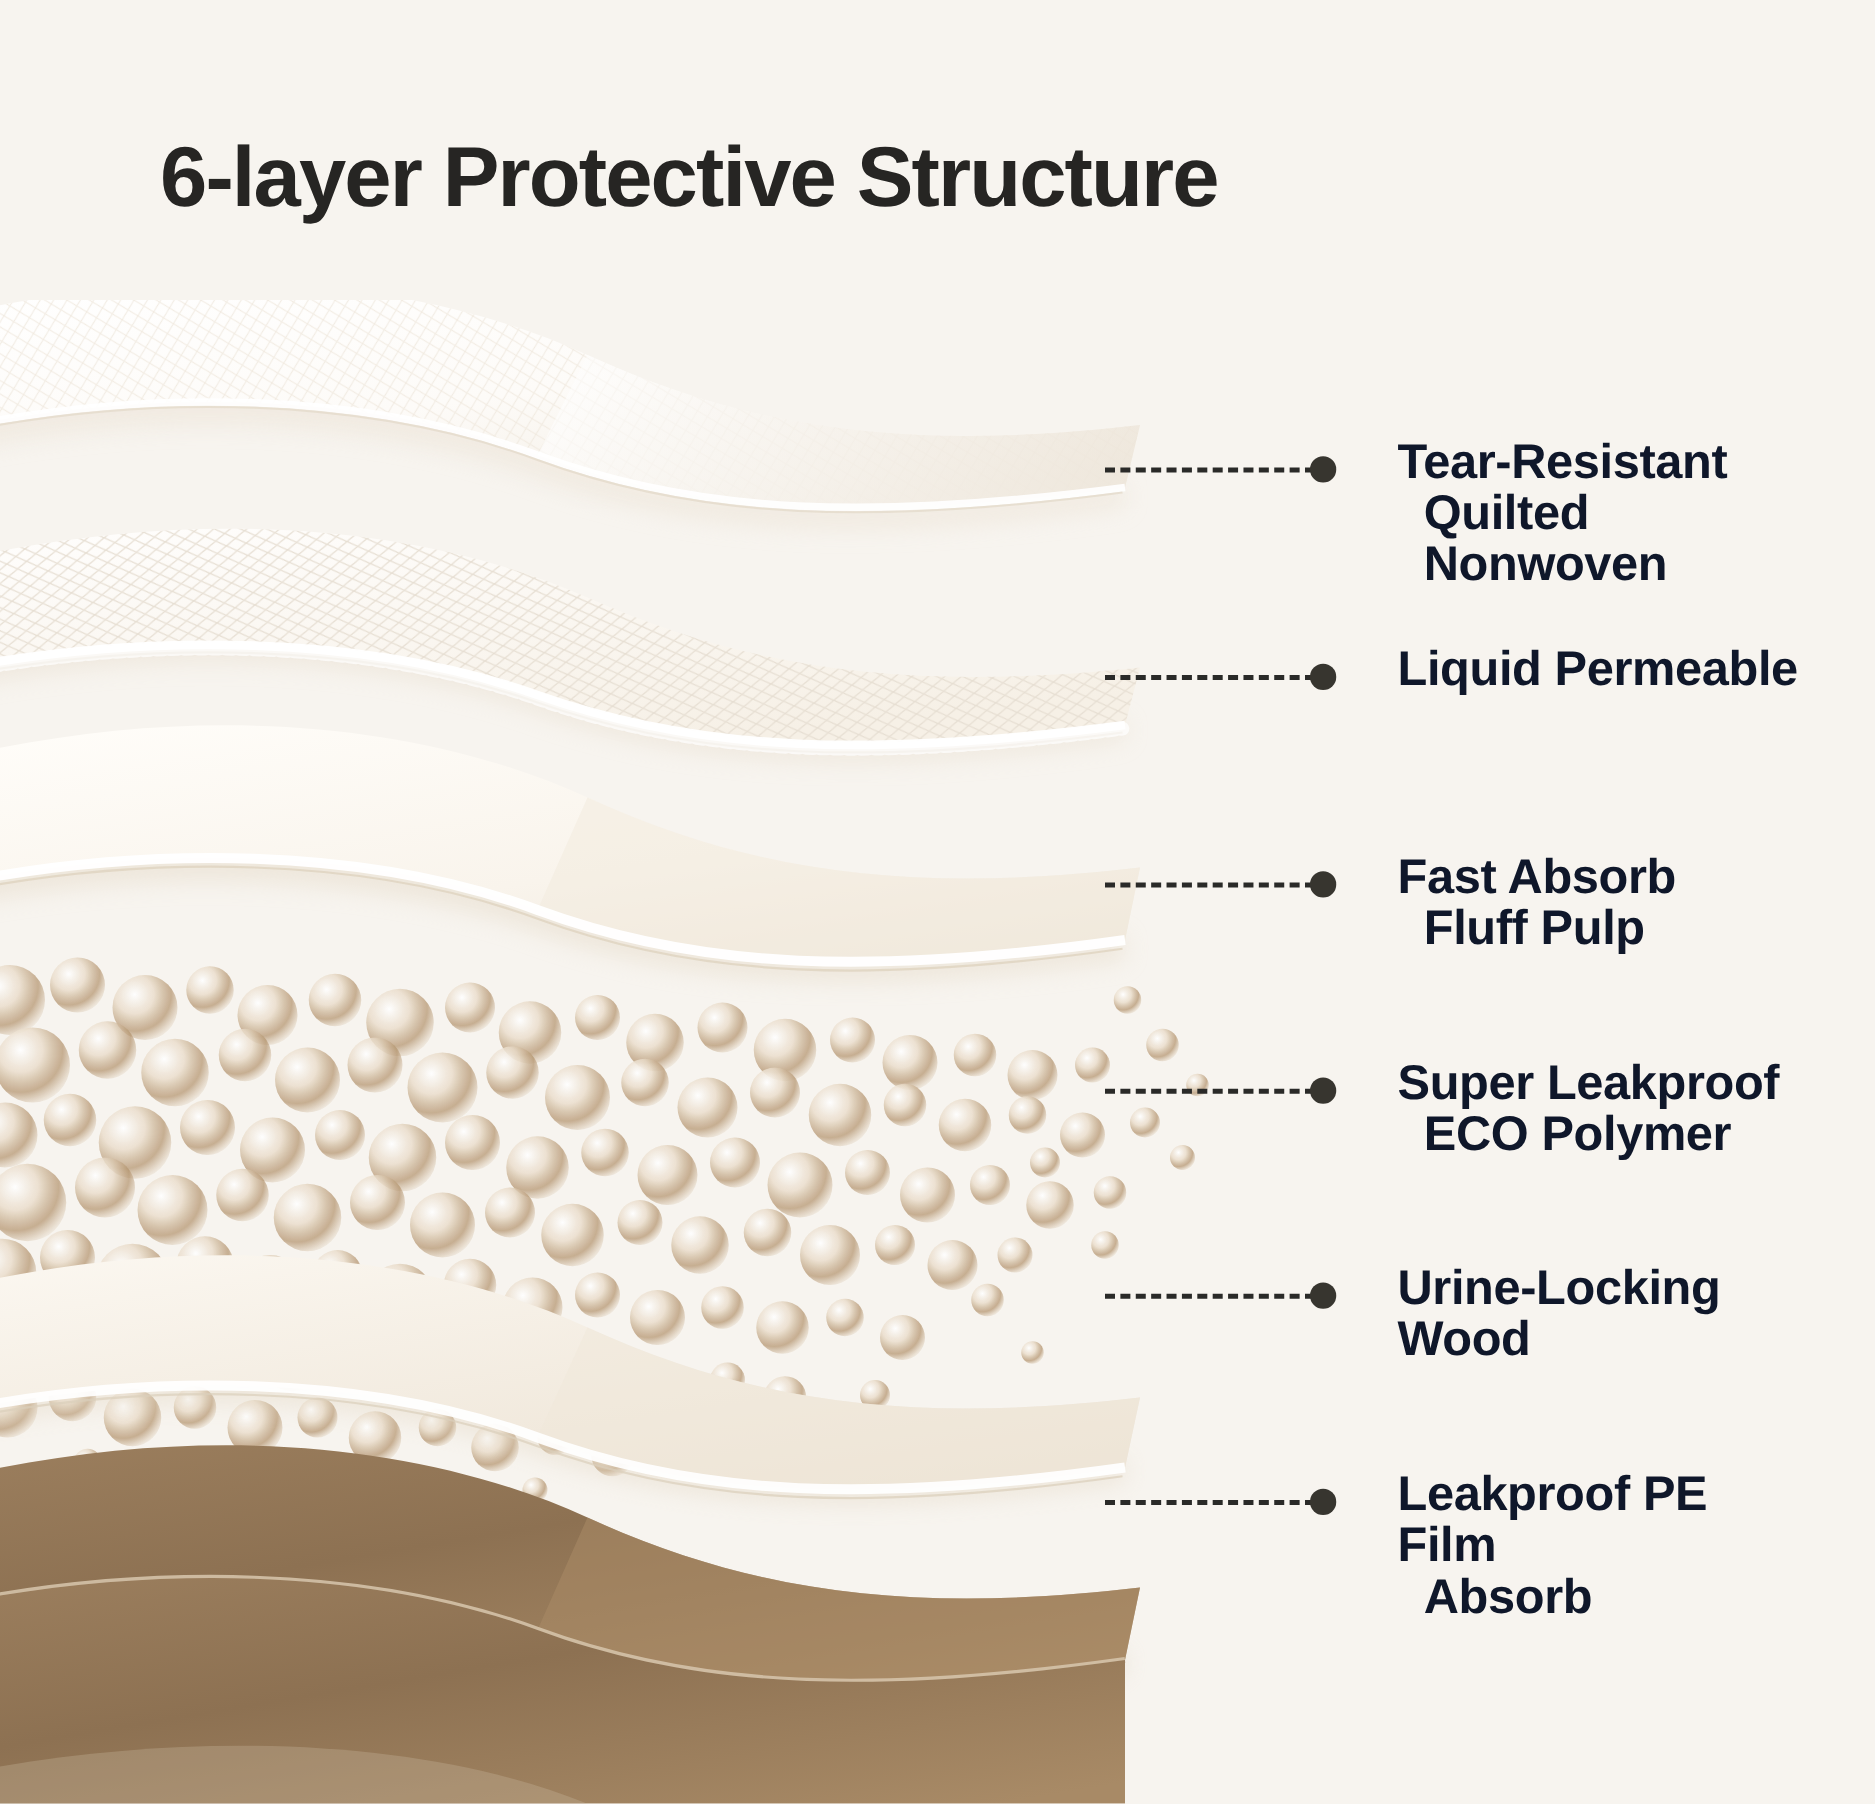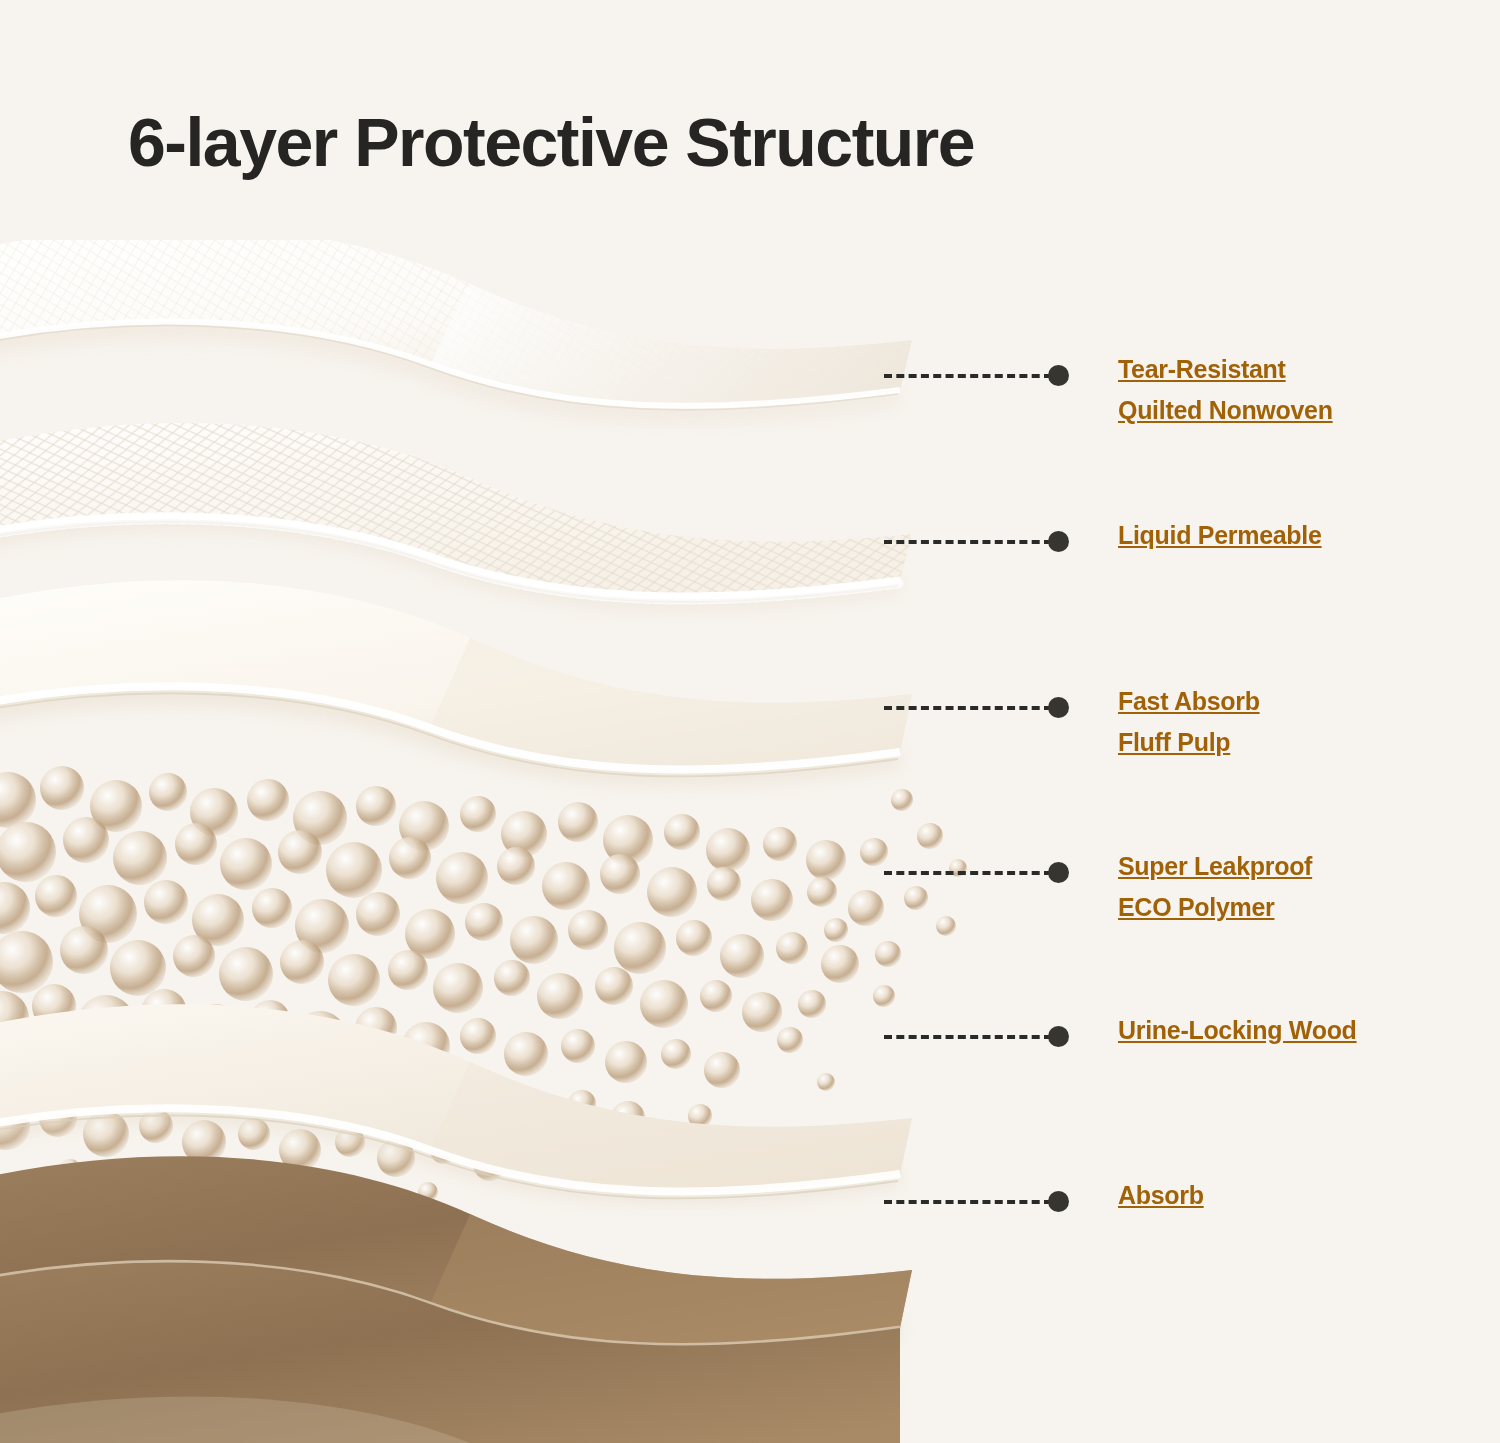--- a/index.html
+++ b/index.html
@@ -73,29 +73,28 @@
     height: 21px;
     border-radius: 50%;
     background: #37352f;
     pointer-events: auto;
   }
   .callout-label {
     position: absolute;
     left: 1118px;
     top: -26px;
     width: 330px;
-    font-size: 25px;
+    font-size: 39px;
     line-height: 41px;
     font-weight: bold;
     letter-spacing: -0.3px;
-    color: #a16207;
+    color: #0f172a;
     pointer-events: auto;
-    text-decoration: underline;
-  }
-  .callout-label .l2 { display: block; }
+  }
+  .callout-label .l2 { display: block; margin-left: 21px; }
 </style>
 </head>
 <body>
 
 <div class="page-title">6-layer Protective Structure</div>
 
 <div class="illustration">
   <svg class="illu-svg" width="1000" height="1203" viewBox="0 0 1000 1203">
     <defs>
 
@@ -400,17 +399,18 @@
     <div class="leader-dot"></div>
     <div class="callout-label">
       <span>Urine-Locking Wood</span>
     </div>
   </div>
 
   <div class="callout" style="top:1201px">
     <div class="leader"></div>
     <div class="leader-dot"></div>
     <div class="callout-label">
+      <span>Leakproof PE Film</span>
       <span class="l2">Absorb</span>
     </div>
   </div>
 
 </div>
 
 </body></html>

